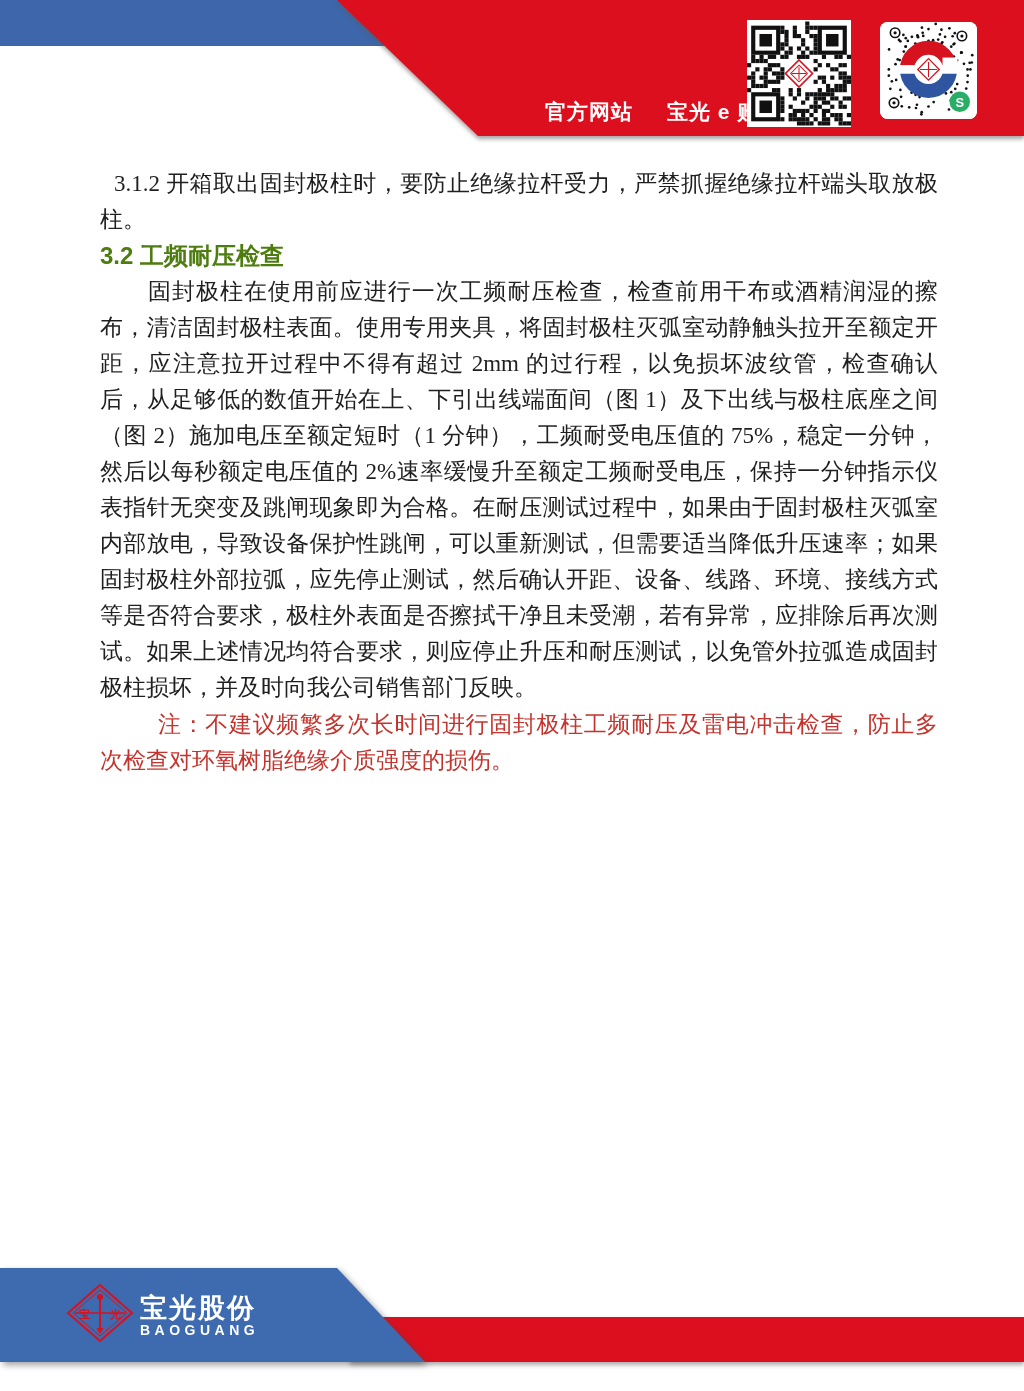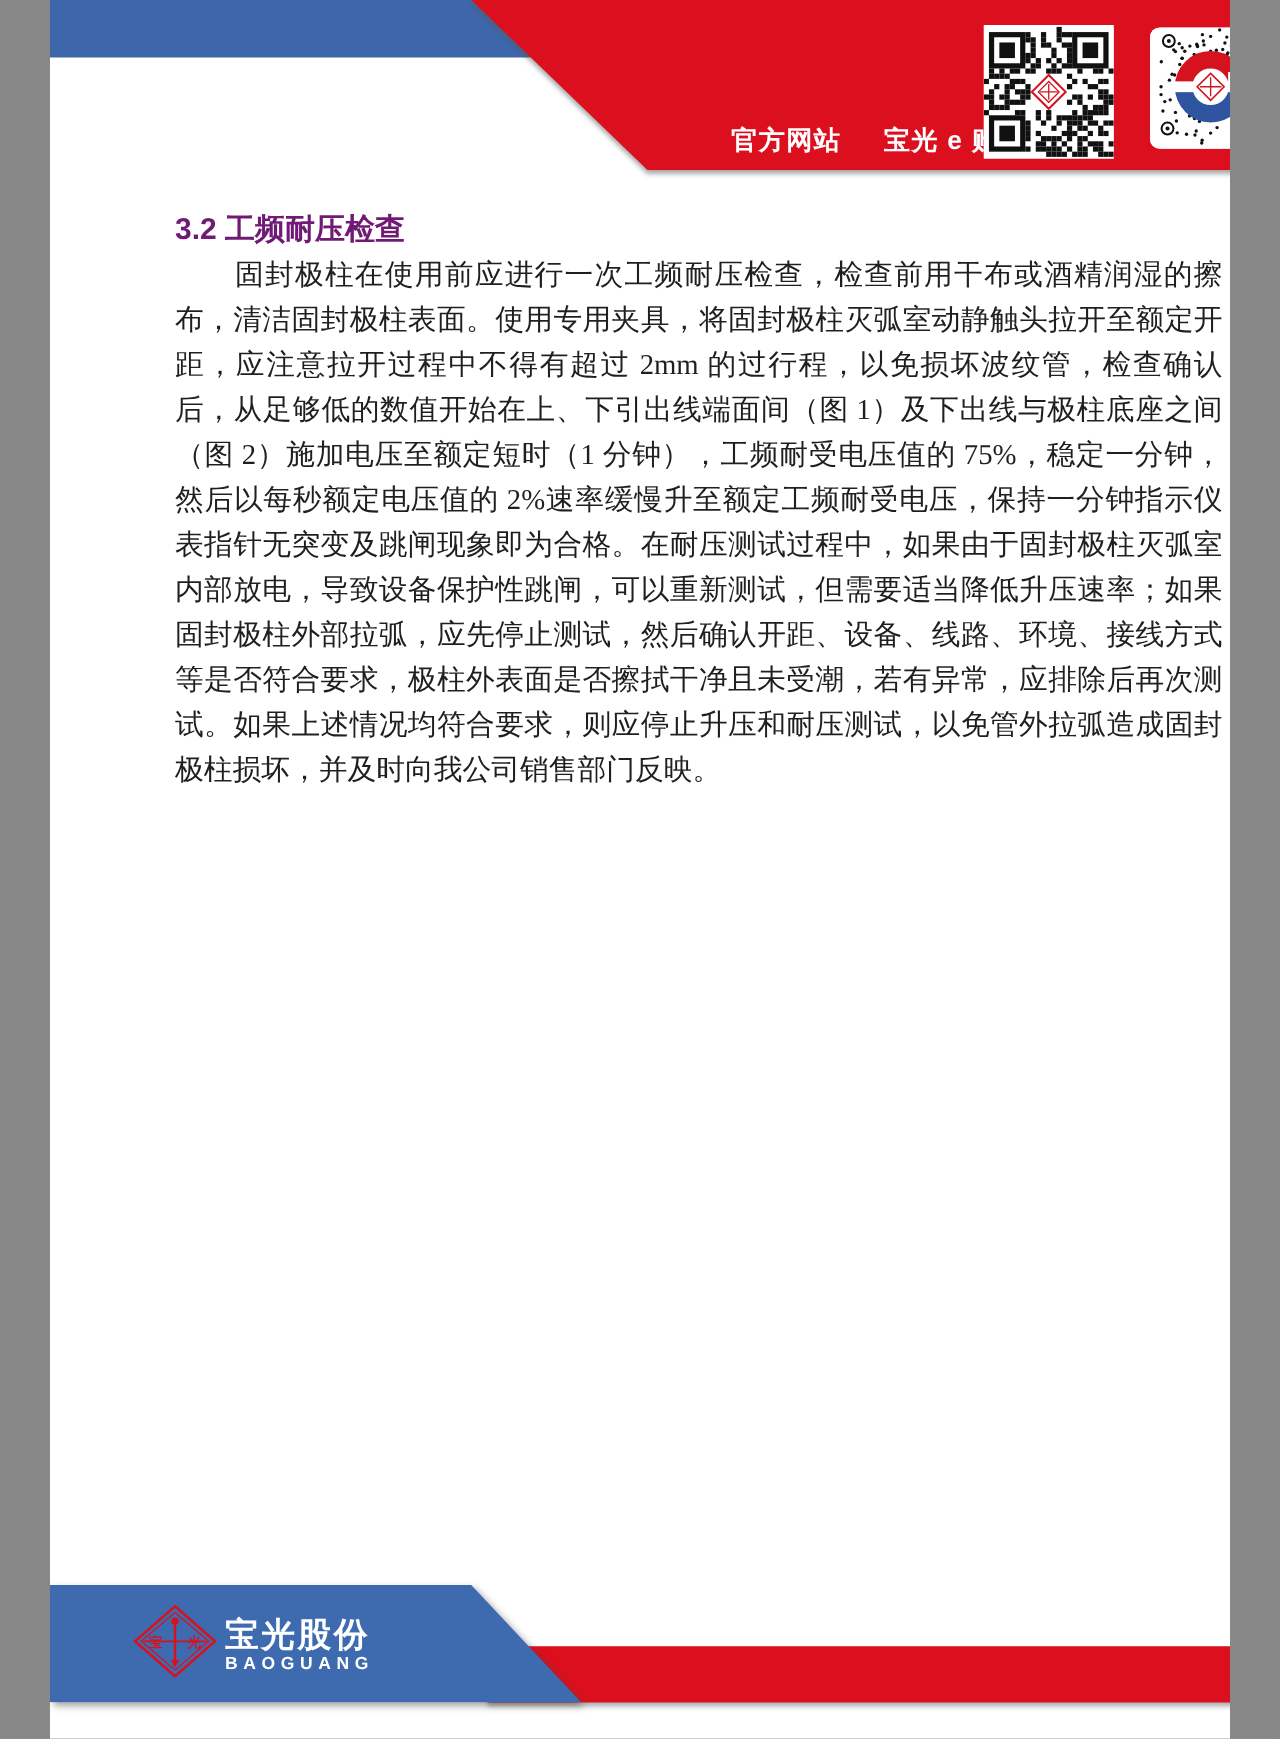--- a/index.html
+++ b/index.html
@@ -1,37 +1,37 @@
 <!DOCTYPE html>
 <html><head>
 <meta charset="utf-8">
 <style>
   html,body{margin:0;padding:0;background:#888;}
-  .page{position:relative;width:944px;height:1391px;background:#ffffff;margin:0 auto;overflow:hidden;
+  .page{position:relative;width:1024px;height:1391px;background:#ffffff;margin:0 auto;overflow:hidden;
         font-family:"Liberation Serif","DejaVu Serif",serif;}
   
   .top-blue{position:absolute;left:0;top:0;width:385px;height:46px;background:#3d66ab;}
   .banner-wrap{position:absolute;left:0;top:0;width:1024px;height:140px;
                filter:drop-shadow(0 3px 2px rgba(90,90,90,.55));}
   .banner{position:relative;width:1024px;height:136px;background:#dc0f1e;
           clip-path:polygon(337px 0,1024px 0,1024px 136px,478px 136px);}
   .header-links{position:absolute;left:545px;top:98px;display:flex;gap:34px;color:#fff;
                 font-family:"Liberation Sans","DejaVu Sans",sans-serif;font-weight:bold;
                 font-size:21px;letter-spacing:1px;white-space:nowrap;}
   .header-link{cursor:pointer;}
   .qr-tile{position:absolute;background:#fff;}
   .qr-tile.left{left:747px;top:20px;width:104px;height:107px;padding:0;}
   .qr-tile.right{left:880px;top:22px;width:97px;height:97px;border-radius:8px;}
   .qr-tile svg{display:block;width:100%;height:100%;}
   
   .content{position:absolute;left:100px;top:166px;width:838px;color:#1f1f1f;
            font-size:23px;line-height:36px;text-align:justify;text-justify:inter-character;}
   .content p{margin:0;}
   .sec{margin-bottom:17px;text-indent:14px;}
-  .h32{font-family:"Liberation Sans","DejaVu Sans",sans-serif;font-weight:bold;color:#701a75;
+  .h32{font-family:"Liberation Sans","DejaVu Sans",sans-serif;font-weight:bold;color:#4d7c0f;
        font-size:24px;margin-top:24px;text-indent:0;text-align:left;}
   .body-para{margin-top:17px;text-indent:48px;}
   .note{margin-top:21px;text-indent:58px;color:#c4342e;
         font-family:"Liberation Sans","DejaVu Sans",sans-serif;}
   
   .footer-red{position:absolute;left:350px;top:1317px;width:674px;height:45px;background:#dc0f1e;
               filter:drop-shadow(0 3px 2px rgba(90,90,90,.5));}
   .footer-blue-wrap{position:absolute;left:0;top:1268px;width:440px;height:94px;
                     filter:drop-shadow(3px 3px 3px rgba(70,70,70,.5));}
   .footer-blue{position:relative;width:440px;height:94px;background:#3e6bb0;
@@ -353,22 +353,24 @@
             <line x1="37" y1="44" x2="53" y2="44" stroke="#d6121f" stroke-width="1"></line>
             <line x1="45" y1="37" x2="45" y2="51" stroke="#d6121f" stroke-width="1"></line>
             <circle cx="74" cy="74" r="9.5" fill="#2aae67"></circle>
             <text x="74" y="78.5" text-anchor="middle" font-size="12" font-weight="bold" font-family="&quot;Liberation Sans&quot;,sans-serif" fill="#fff">S</text>
           </svg>
       </div>
     </div>
   </div>
 
   <div class="content">
+    <p class="sec">3.1.2 开箱取出固封极柱时，要防止绝缘拉杆受力，严禁抓握绝缘拉杆端头取放极柱。</p>
     <p class="h32">3.2 工频耐压检查</p>
     <p class="body-para">固封极柱在使用前应进行一次工频耐压检查，检查前用干布或酒精润湿的擦布，清洁固封极柱表面。使用专用夹具，将固封极柱灭弧室动静触头拉开至额定开距，应注意拉开过程中不得有超过 2mm 的过行程，以免损坏波纹管，检查确认后，从足够低的数值开始在上、下引出线端面间（图 1）及下出线与极柱底座之间（图 2）施加电压至额定短时（1 分钟），工频耐受电压值的 75%，稳定一分钟，然后以每秒额定电压值的 2%速率缓慢升至额定工频耐受电压，保持一分钟指示仪表指针无突变及跳闸现象即为合格。在耐压测试过程中，如果由于固封极柱灭弧室内部放电，导致设备保护性跳闸，可以重新测试，但需要适当降低升压速率；如果固封极柱外部拉弧，应先停止测试，然后确认开距、设备、线路、环境、接线方式等是否符合要求，极柱外表面是否擦拭干净且未受潮，若有异常，应排除后再次测试。如果上述情况均符合要求，则应停止升压和耐压测试，以免管外拉弧造成固封极柱损坏，并及时向我公司销售部门反映。</p>
+    <p class="note">注：不建议频繁多次长时间进行固封极柱工频耐压及雷电冲击检查，防止多次检查对环氧树脂绝缘介质强度的损伤。</p>
   </div>
 
   <div class="footer-red"></div>
   <div class="footer-blue-wrap">
     <div class="footer-blue">
       <svg class="brand-logo" id="logo" viewBox="0 0 68 58">
           <polygon points="34,1 66,29 34,57 2,29" fill="none" stroke="#d6121f" stroke-width="2"></polygon>
           <polygon points="34,6 61,29 34,52 7,29" fill="none" stroke="#d6121f" stroke-width="1"></polygon>
           <line x1="9" y1="29" x2="59" y2="29" stroke="#d6121f" stroke-width="1.4"></line>
           <text x="13" y="33.5" font-size="11" fill="#d6121f" font-family="sans-serif" font-weight="bold">宝</text>

